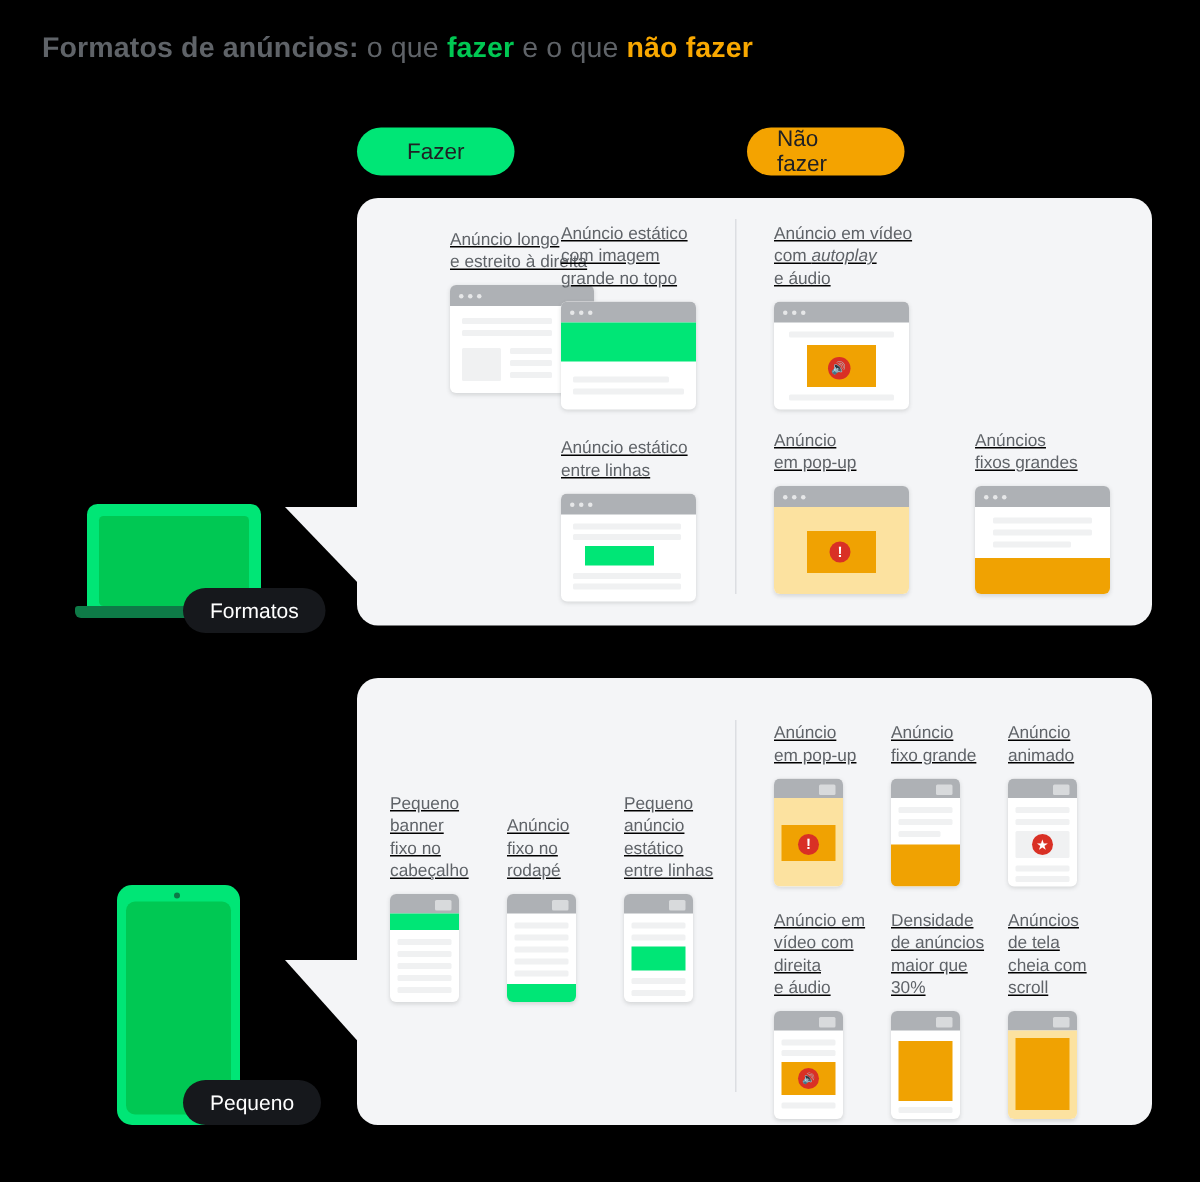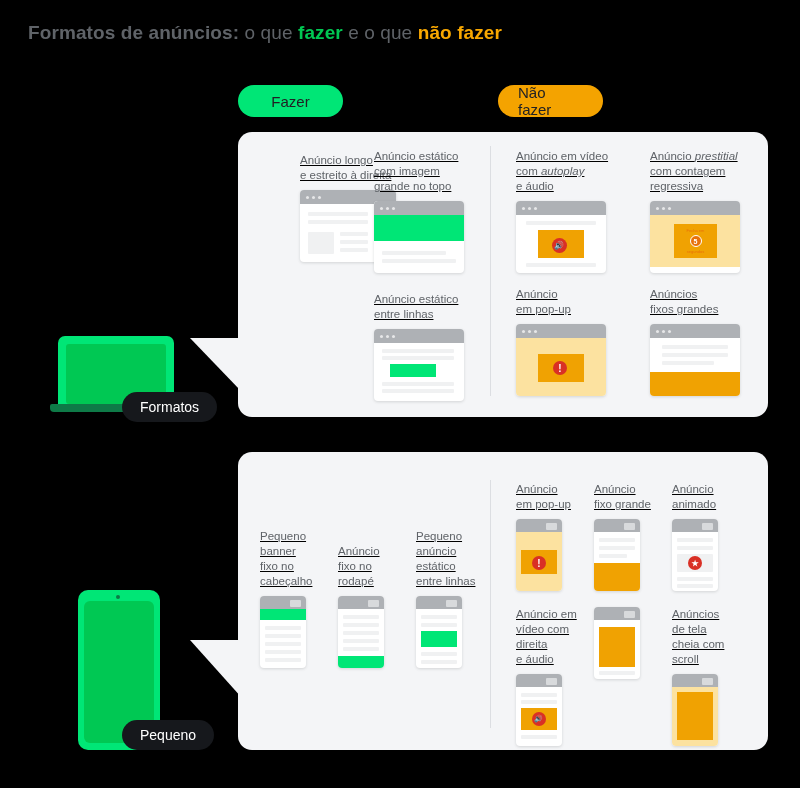--- a/index.html
+++ b/index.html
@@ -236,40 +236,20 @@
       </div>
       <div class="br-body" style="height:58px;">
         <div class="ln" style="left:10px;top:6px;width:70px;height:4px;"></div>
         <div class="org-blk" style="left:22px;top:15px;width:46px;height:28px;"></div>
         <div class="badge badge-red" style="left:36px;top:23px;width:15px;height:15px;font-size:8px;">🔊</div>
         <div class="ln" style="left:10px;top:48px;width:70px;height:4px;"></div>
       </div>
     </div>
   </div>
 
-  <div class="item" style="left:412px;top:17px;">
-    <div class="cap">Anúncio <i>prestitial</i><br>com contagem<br>regressiva</div>
-    <div class="browser" style="width:90px;height:72px;">
-      <div class="br-bar">
-        <span class="dot"></span>
-        <span class="dot"></span>
-        <span class="dot"></span>
-      </div>
-      <div class="br-body" style="height:58px;">
-        <div class="ylw-fill" style="left:0;top:0;width:90px;height:52px;"></div>
-        <div class="org-blk" style="left:24px;top:9px;width:43px;height:34px;">
-          <div class="cd-txt" style="top:4px;">Fecha em</div>
-          <div class="badge badge-org" style="left:15.5px;top:11px;width:12px;height:12px;font-size:7px;border:1px solid #fff;">
-              <span>5</span>
-            </div>
-          <div class="cd-txt" style="top:25px;">segundos</div>
-        </div>
-      </div>
-    </div>
-  </div>
 
   <div class="item" style="left:278px;top:155px;">
     <div class="cap">Anúncio
 em pop-up</div>
     <div class="browser" style="width:90px;height:72px;">
       <div class="br-bar">
         <span class="dot"></span>
         <span class="dot"></span>
         <span class="dot"></span>
       </div>
@@ -423,20 +403,24 @@
         <div class="ln" style="left:5px;top:6px;width:36px;height:4px;"></div>
         <div class="ln" style="left:5px;top:13px;width:36px;height:4px;"></div>
         <div class="org-blk" style="left:5px;top:21px;width:36px;height:22px;"></div>
         <div class="badge badge-red" style="left:16px;top:25px;width:14px;height:14px;font-size:7px;">🔊</div>
         <div class="ln" style="left:5px;top:48px;width:36px;height:4px;"></div>
       </div>
     </div>
   </div>
 
   <div class="item" style="left:356px;top:155px;">
+    <div class="cap">Densidade
+de anúncios
+maior que
+30%</div>
     <div class="mock" style="width:46px;height:72px;">
       <div class="mb-bar">
           <div class="mb-burg"></div>
         </div>
       <div class="mb-body" style="height:59px;">
         <div class="org-blk" style="left:5px;top:7px;width:36px;height:40px;"></div>
         <div class="ln" style="left:5px;top:51px;width:36px;height:4px;"></div>
       </div>
     </div>
   </div>

